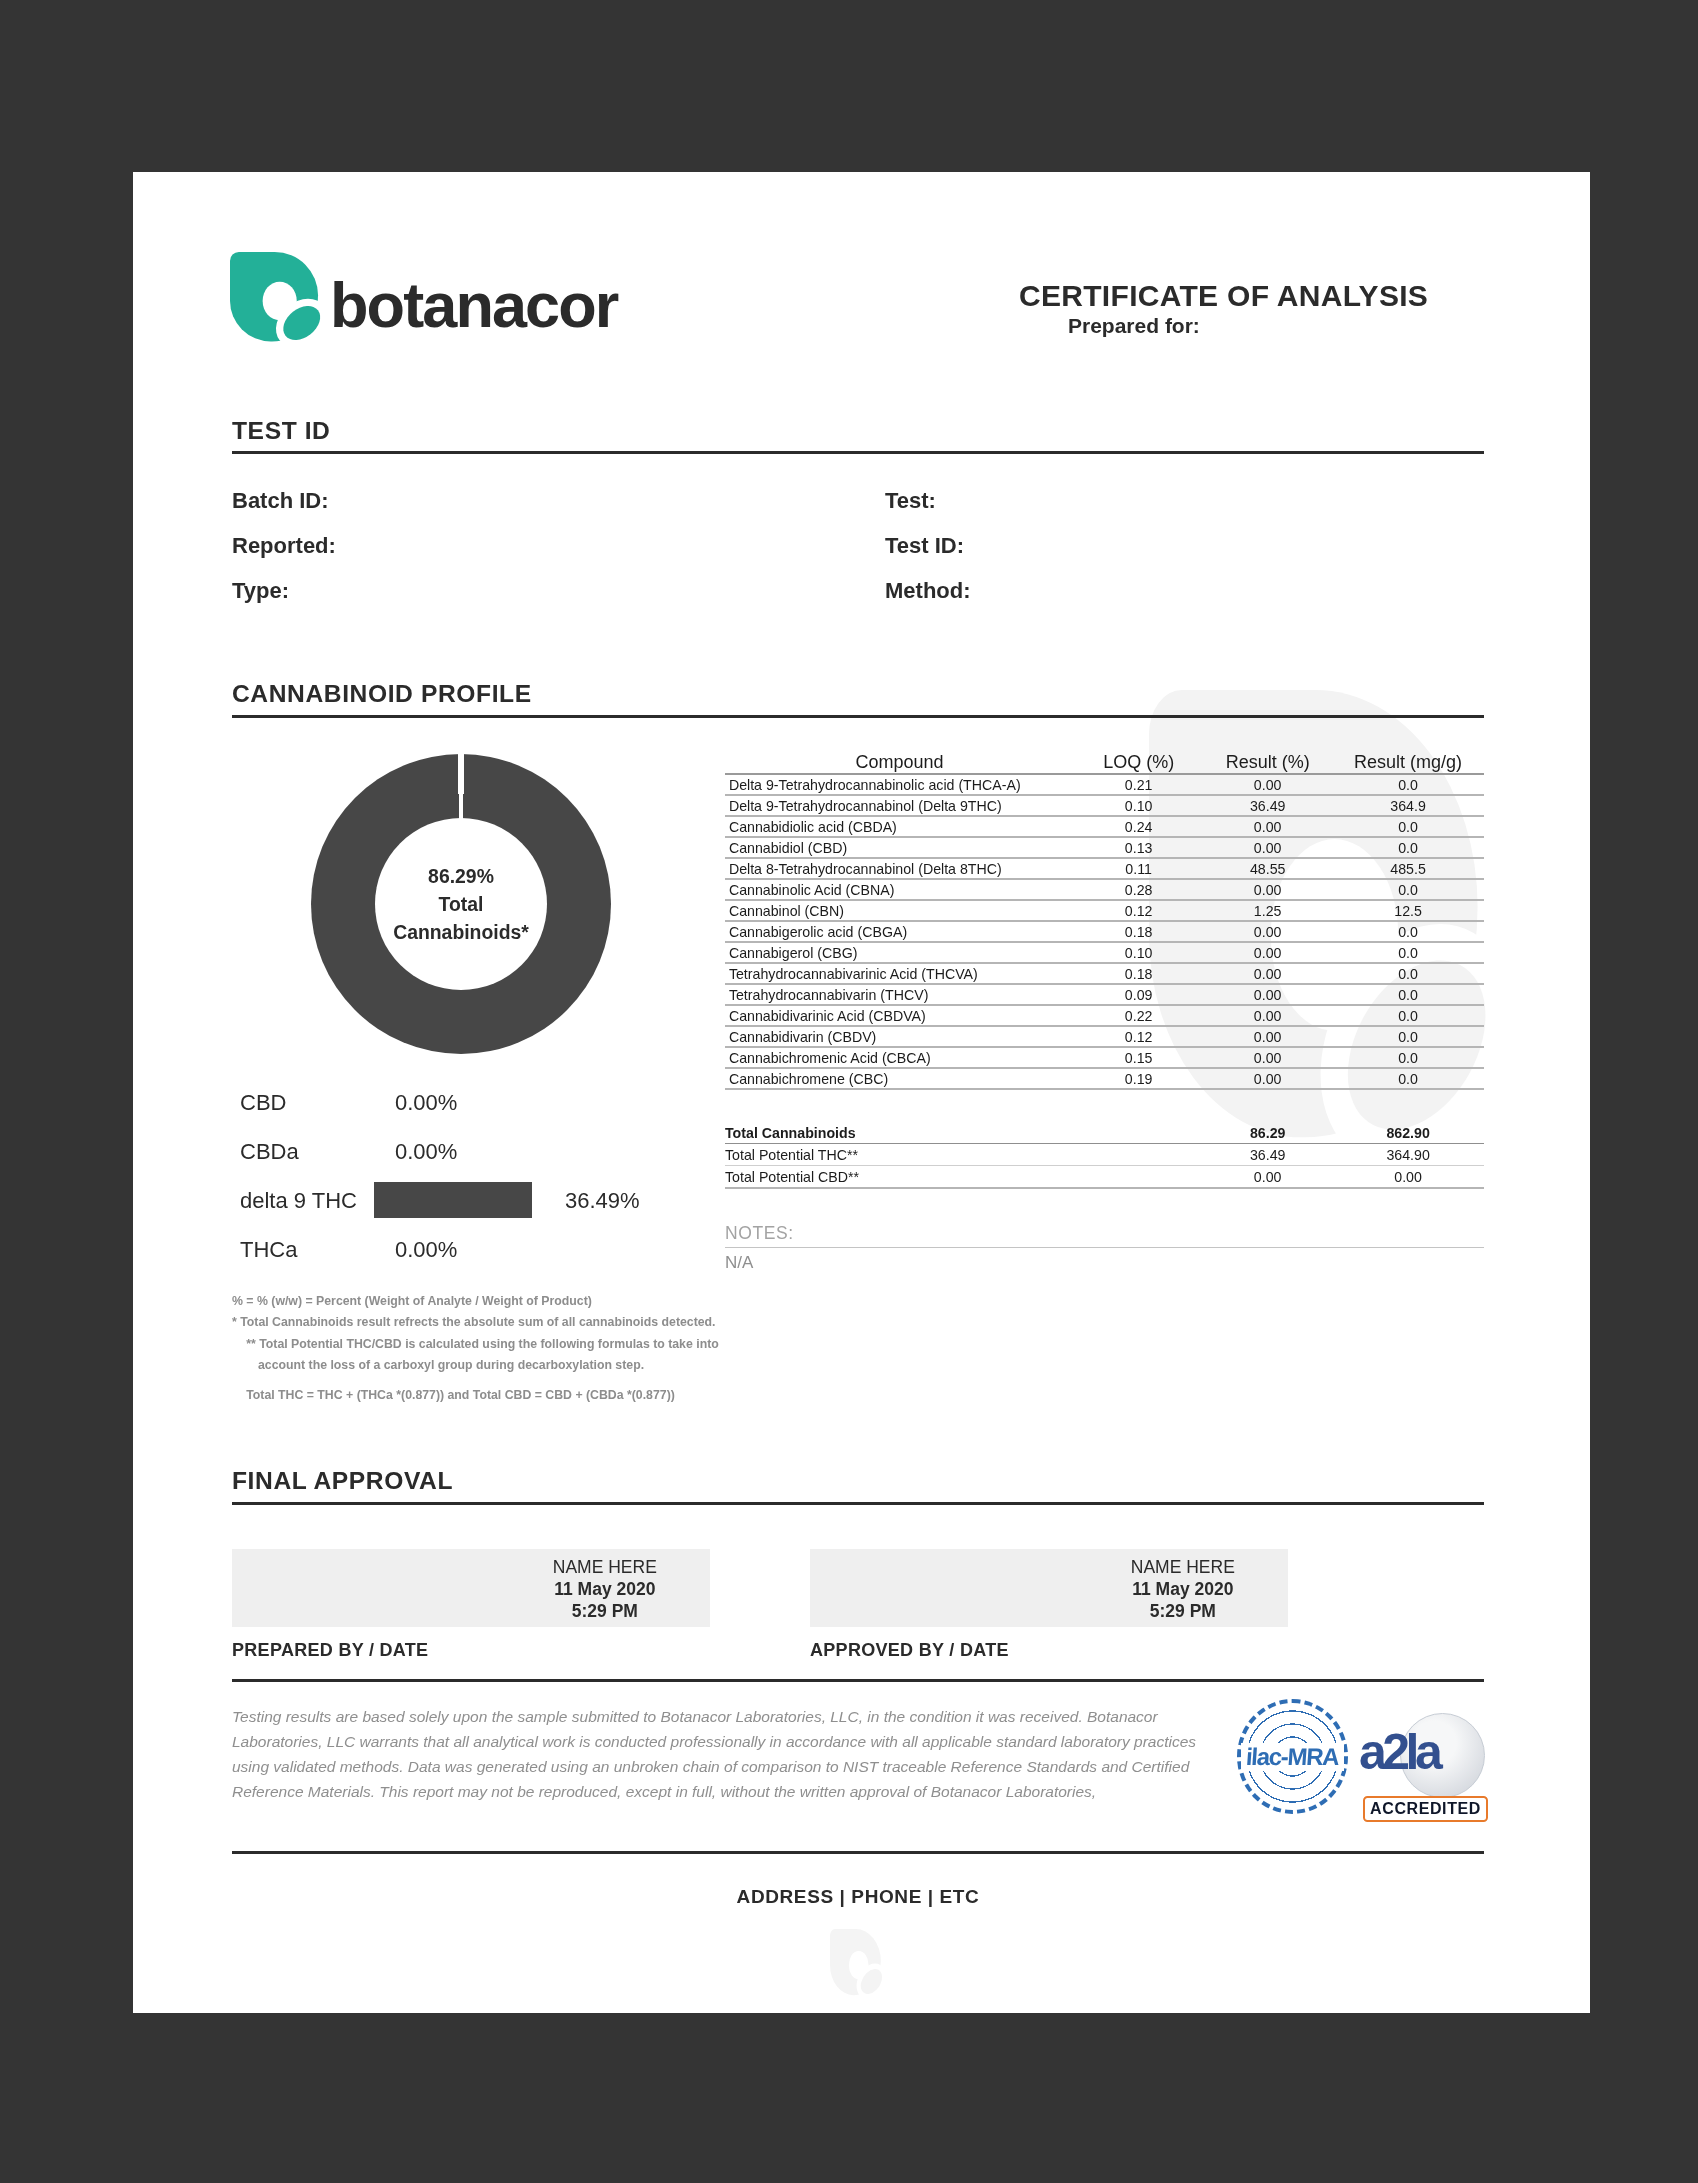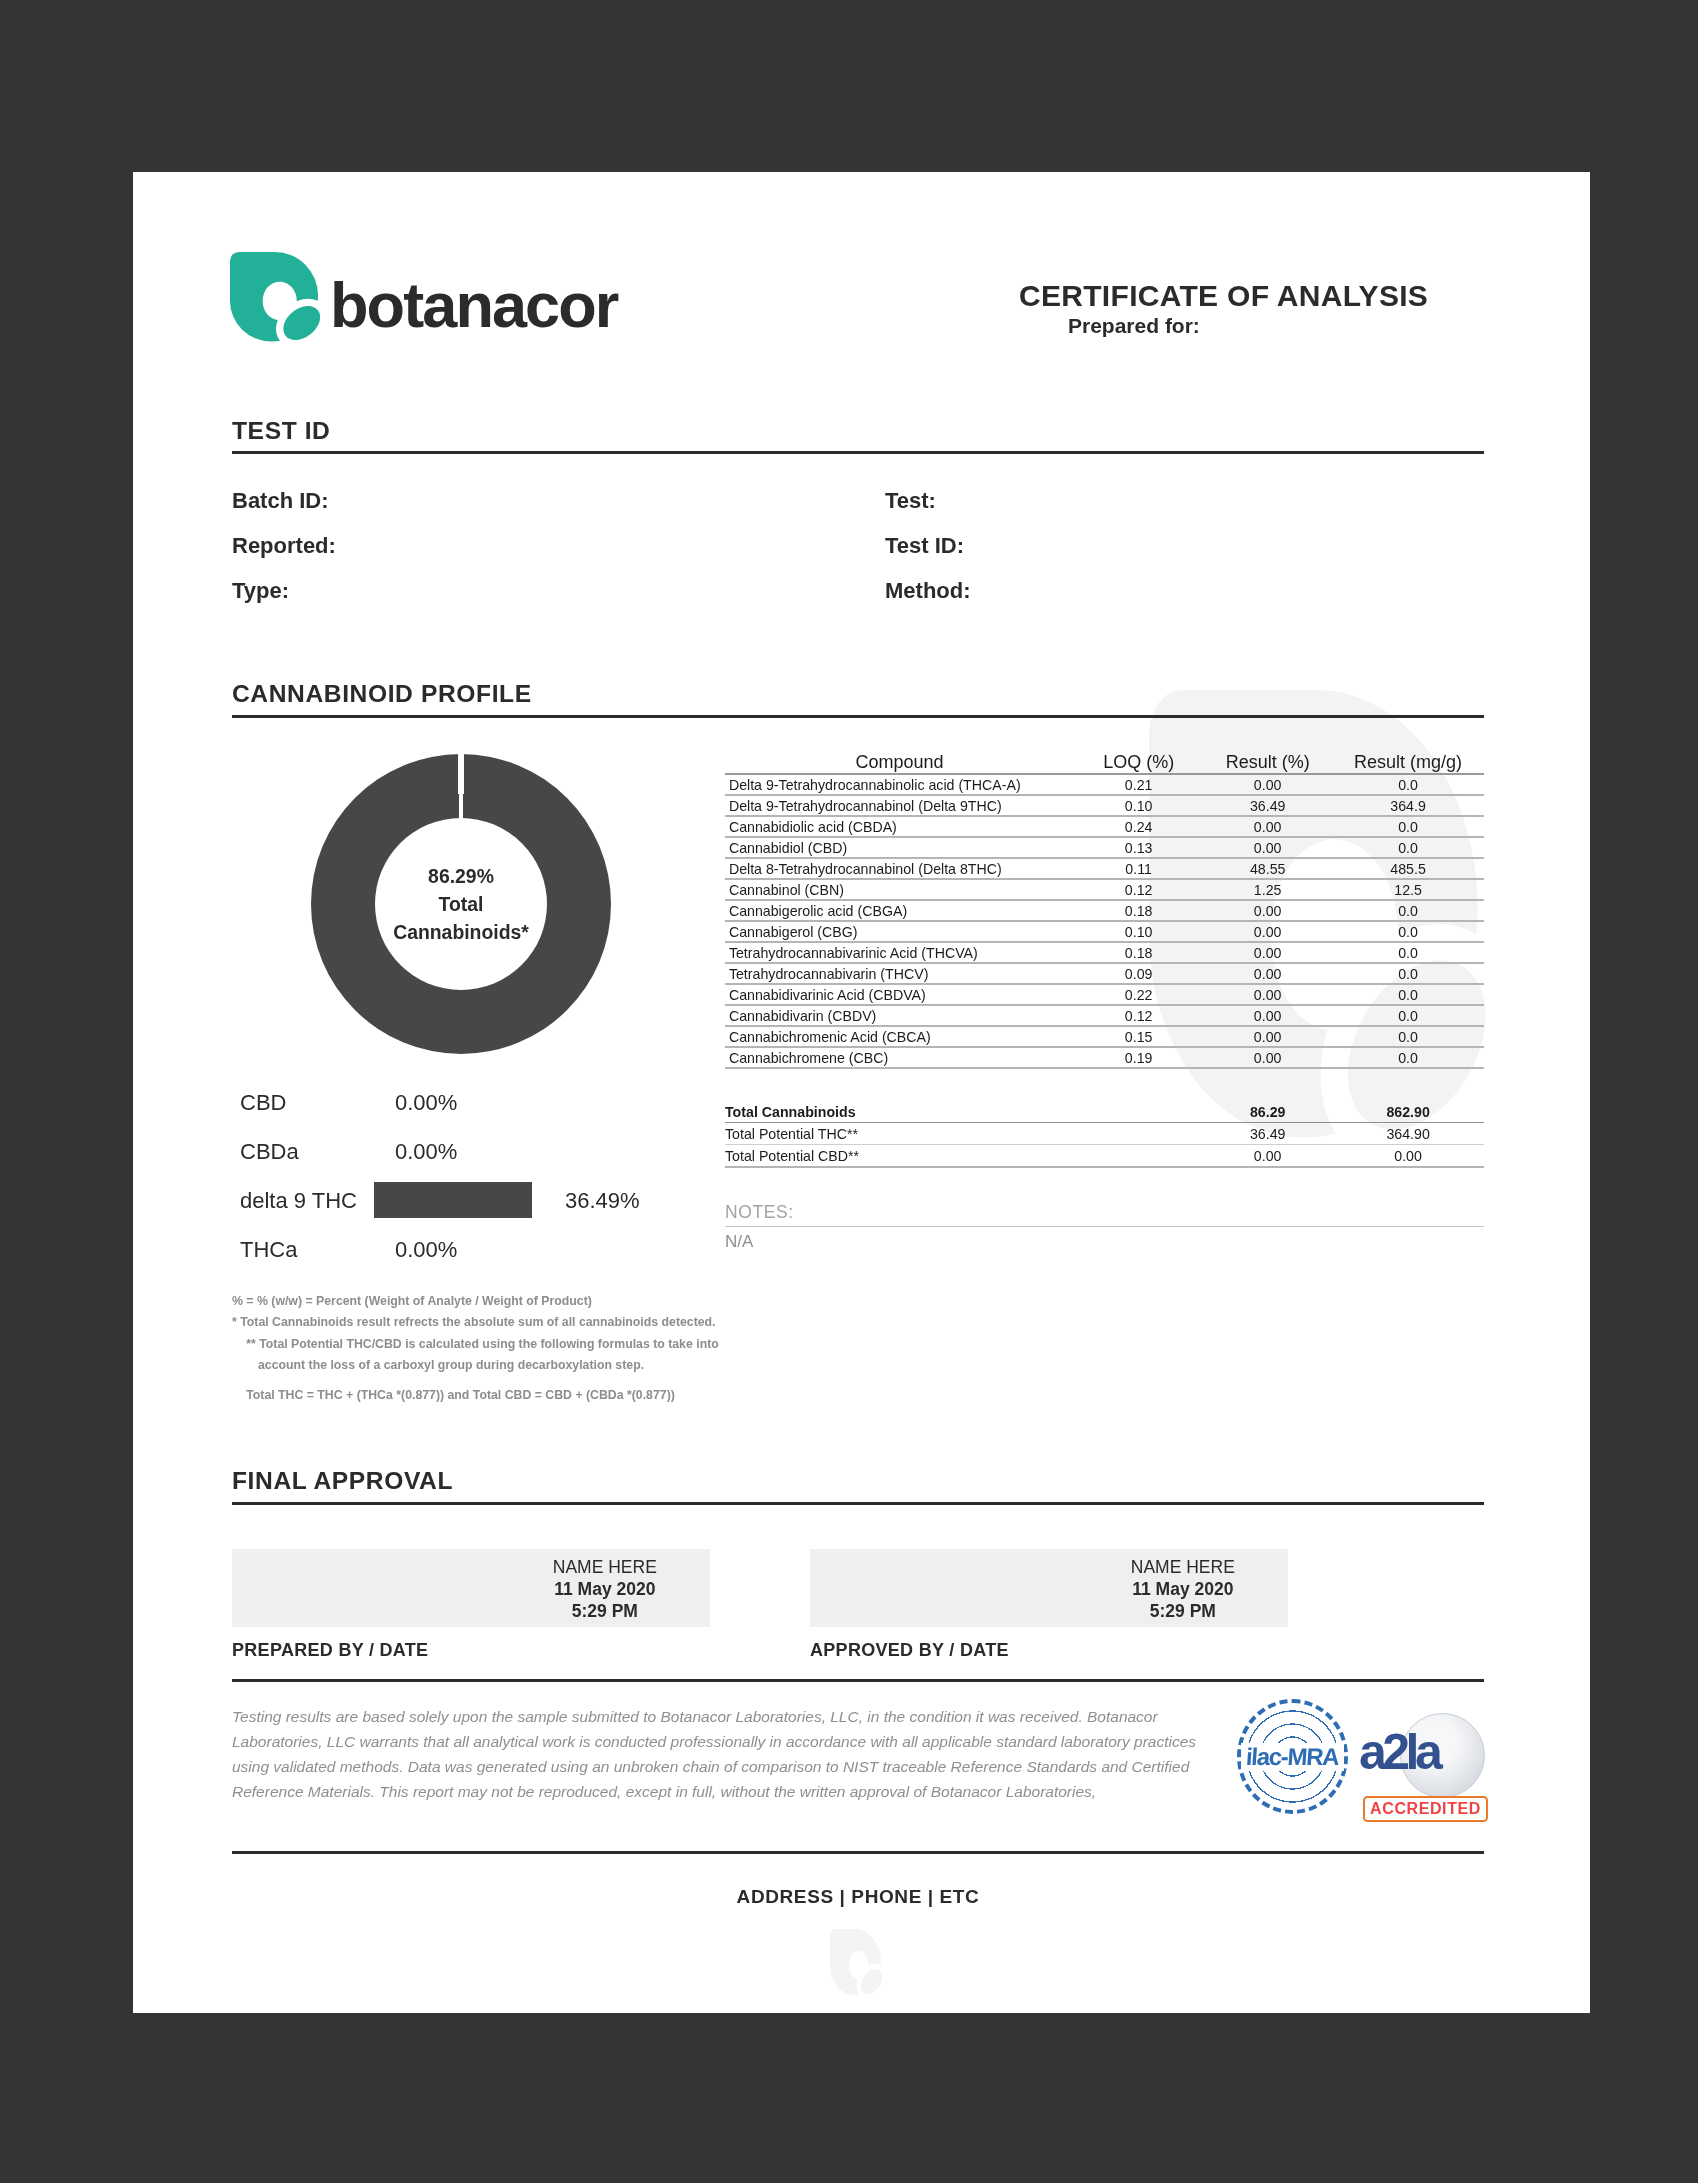--- a/index.html
+++ b/index.html
@@ -87,21 +87,21 @@
     display:flex;align-items:center;justify-content:center;}
   .ilac-text{font-size:24px;font-weight:bold;color:#2e6db4;letter-spacing:-1.3px;transform:skewX(-4deg);}
   .a2la{position:absolute;left:1226px;top:1541px;width:127px;height:109px;}
   .a2la-globe{position:absolute;right:1.3px;top:0;width:83px;height:83px;border-radius:50%;
     background:radial-gradient(circle at 40% 35%,#f6f7f8 0 30%,#dcdfe4 70%,#c9ced6 100%);
     border:0.6px solid #c6ccd4;}
   .a2la-text{position:absolute;left:0;top:14.2px;font-size:50px;font-weight:800;color:#33508f;
     letter-spacing:-4.5px;line-height:1;}
   .a2la-box{position:absolute;left:3.9px;bottom:0;background:#fff;border:2.6px solid #e87a2b;
     border-radius:4.5px;padding:1.9px 5.2px;}
-  .a2la-box span{font-size:16px;font-weight:bold;color:#ef4444;letter-spacing:0.6px;}
+  .a2la-box span{font-size:16px;font-weight:bold;color:#0f172a;letter-spacing:0.6px;}
 
   .footer-line{position:absolute;left:99px;top:1714px;width:1252px;text-align:center;
     font-size:19px;font-weight:bold;color:#2b2b2b;letter-spacing:0.6px;}
 
   .thin-rule{position:absolute;left:99px;width:1252px;height:2.6px;background:#2b2b2b;}
 </style>
 </head>
 <body>
 
 <div class="stage">
@@ -217,20 +217,26 @@
               <td class="num">0.00</td>
               <td class="num">0.0</td>
             </tr>
             <tr>
               <td class="cname">Delta 8-Tetrahydrocannabinol  (Delta 8THC)</td>
               <td class="num">0.11</td>
               <td class="num">48.55</td>
               <td class="num">485.5</td>
             </tr>
             <tr>
+              <td class="cname">Cannabinolic Acid  (CBNA)</td>
+              <td class="num">0.28</td>
+              <td class="num">0.00</td>
+              <td class="num">0.0</td>
+            </tr>
+            <tr>
               <td class="cname">Cannabinol  (CBN)</td>
               <td class="num">0.12</td>
               <td class="num">1.25</td>
               <td class="num">12.5</td>
             </tr>
             <tr>
               <td class="cname">Cannabigerolic acid  (CBGA)</td>
               <td class="num">0.18</td>
               <td class="num">0.00</td>
               <td class="num">0.0</td>

